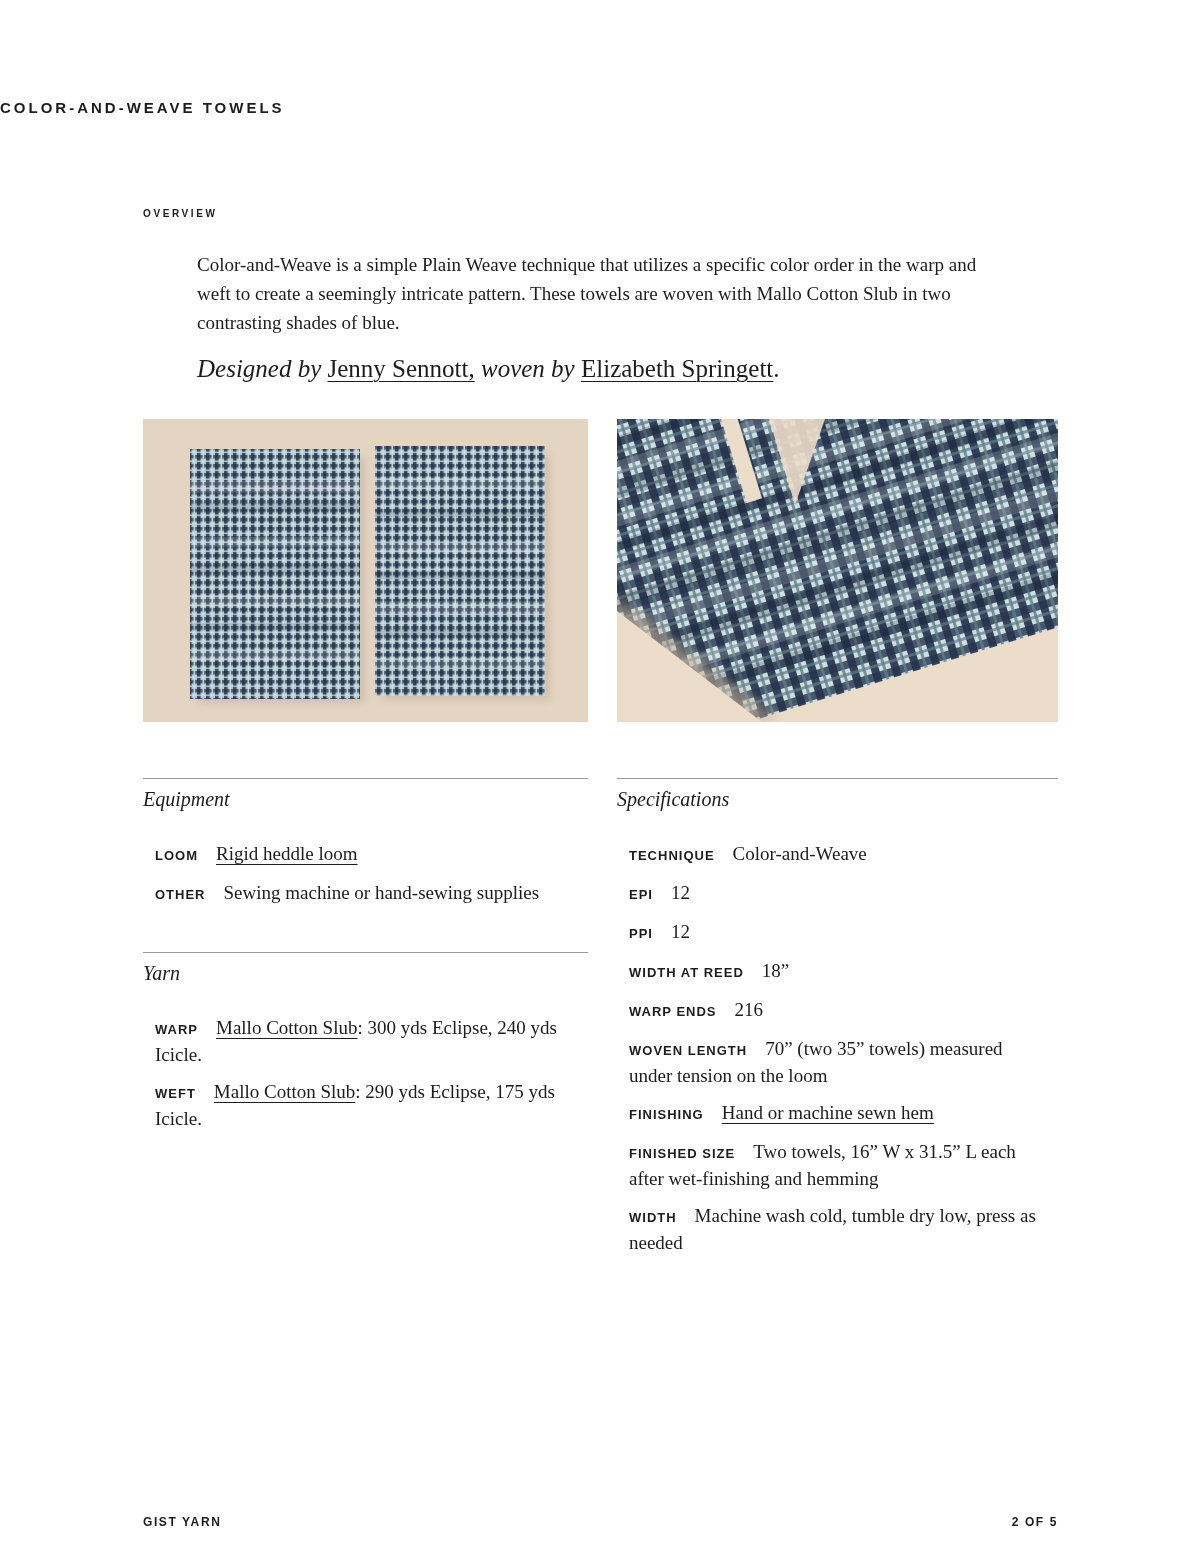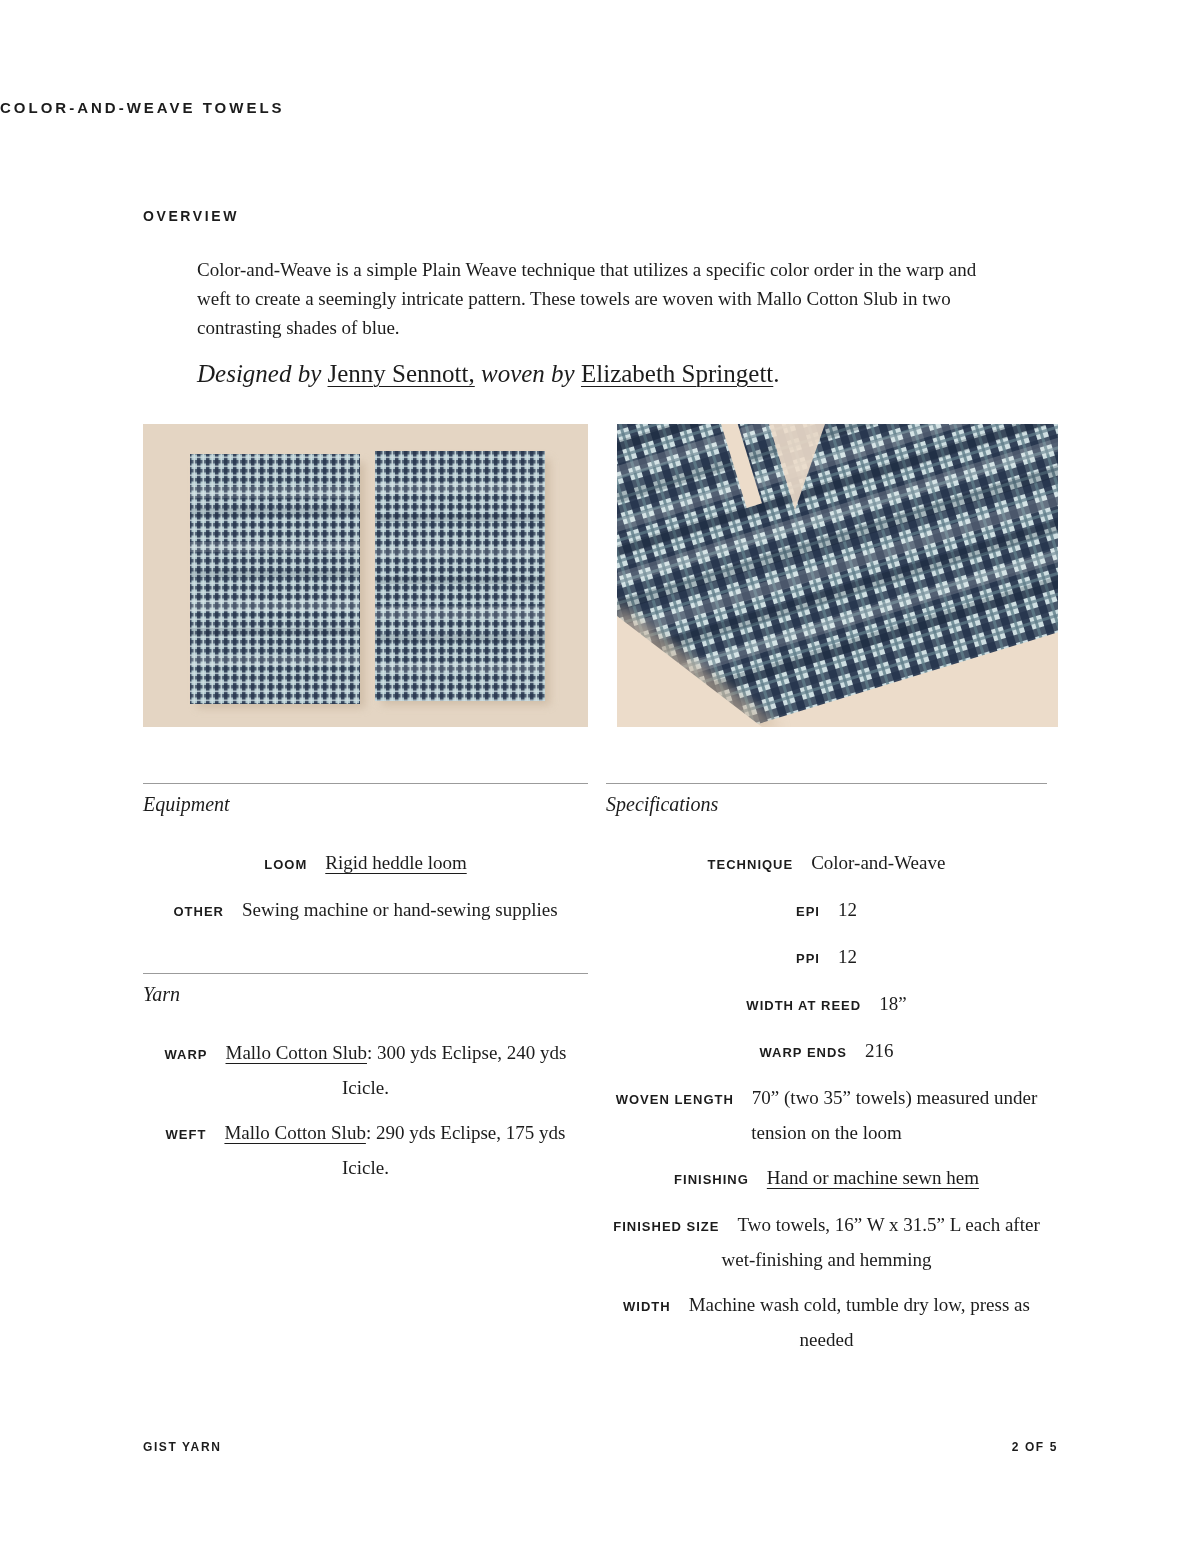--- a/index.html
+++ b/index.html
@@ -16,54 +16,54 @@
     -webkit-font-smoothing:antialiased;
   }
   .doc-title{
     margin:0;padding-top:99px;text-align:left;
     font-family:"Liberation Sans",sans-serif;font-weight:700;
     font-size:15px;letter-spacing:3px;color:var(--ink);
   }
   .overview-heading{
     margin:92px 0 0 143px;
     font-family:"Liberation Sans",sans-serif;font-weight:700;
-    font-size:14px;letter-spacing:2.6px;
+    font-size:10px;letter-spacing:2.6px;
   }
   .para{
     margin:31px 142px 0 197px;max-width:812px;
     font-size:19px;line-height:29px;
   }
   .byline{
     margin:17px 0 0 197px;font-size:25px;line-height:29px;
   }
   .it{font-style:italic;}
   .link{
     text-decoration:underline;
     text-decoration-thickness:1px;
     text-underline-offset:4px;
     cursor:pointer;color:var(--ink);
   }
   .photos{display:flex;gap:29px;margin:36px 0 0 143px;}
   .photo{display:block;}
-  .columns{display:flex;gap:18px;margin:56px 0 0 143px;align-items:flex-start;}
+  .columns{display:flex;gap:29px;margin:56px 0 0 143px;align-items:flex-start;}
   .col-a{width:445px;}
   .col-b{width:441px;}
   .section{border-top:1px solid var(--rule);padding-top:9px;}
   .section + .section{margin-top:45px;}
   .section-heading{
     margin:0 0 30px;font-style:italic;font-weight:400;font-size:20px;
   }
-  .spec-row{margin:0 4px 12px;font-size:19px;line-height:33px;text-align:center;}
+  .spec-row{margin:0 12px 12px;font-size:19px;line-height:25px;}
   .row-label{
     font-family:"Liberation Sans",sans-serif;font-weight:700;
     font-size:13px;letter-spacing:1px;margin-right:18px;
     white-space:nowrap;
   }
   .footer{
-    position:absolute;left:143px;right:142px;top:1440px;
+    position:absolute;left:143px;right:142px;top:1515px;
     display:flex;justify-content:space-between;
     font-family:"Liberation Sans",sans-serif;font-weight:700;
     font-size:12px;letter-spacing:1.6px;
   }
   
   .ph-bg-flat{fill:#e4d5c3;}
   .ph-bg-drape{fill:#ecdcca;}
   .pl-base{fill:#aec5cb;}
   .pl-pale{fill:#cfdfe2;}
   .pl-navy{fill:#25344c;}

